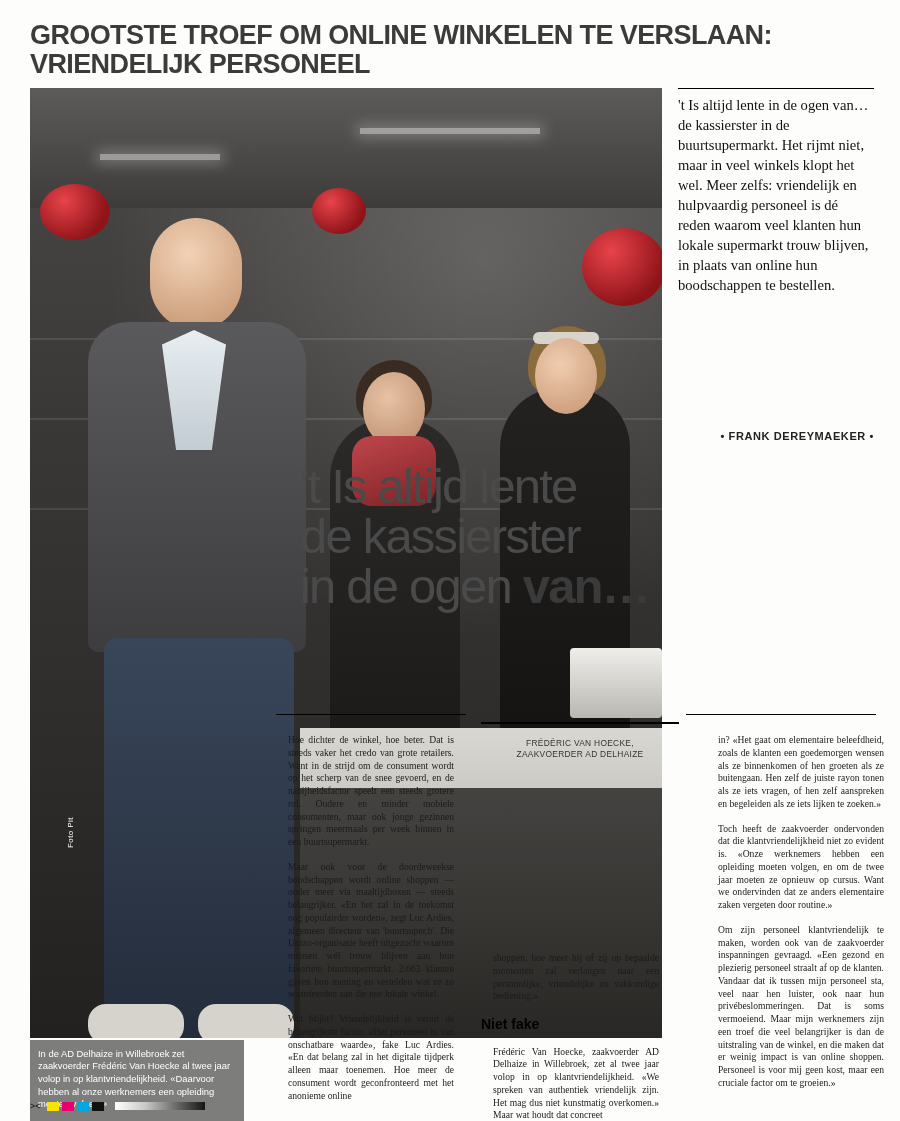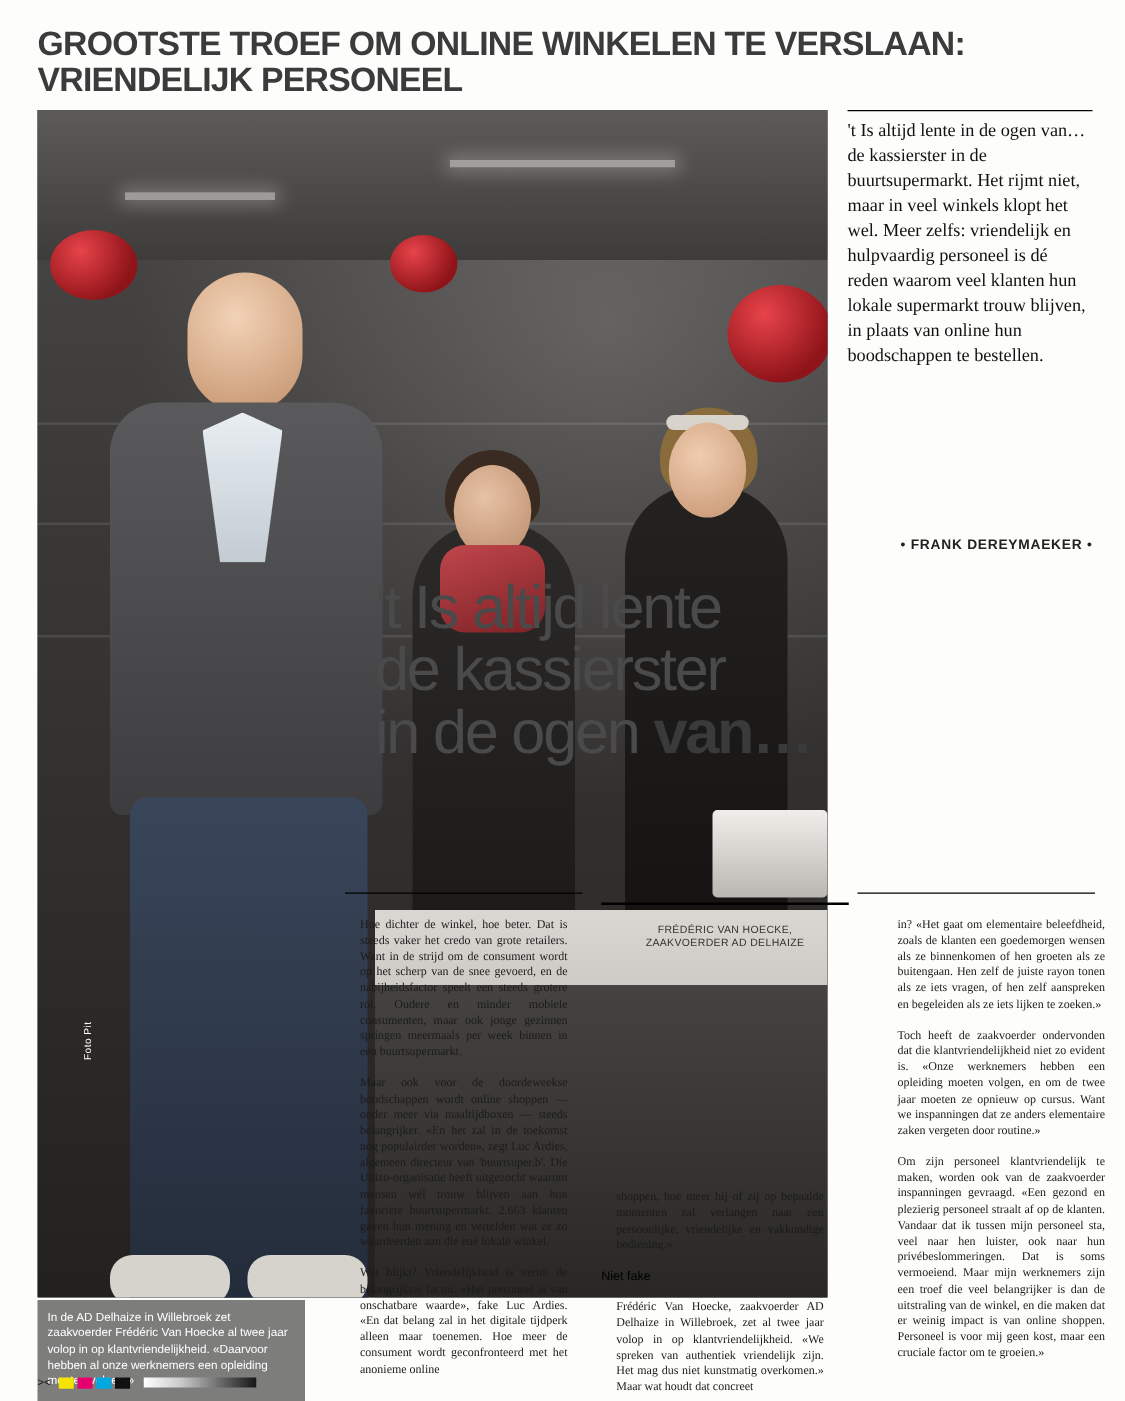--- a/index.html
+++ b/index.html
@@ -272,22 +272,22 @@
   #col2 { left: 205px; }
   #col3 { left: 430px; }
   .rule-top {
     position: absolute;
     top: -8px;
     height: 1px;
     background: #000;
   }
   .subhead {
     font-family: "Liberation Sans", sans-serif;
-    font-weight: normal;
-    font-size: 10px;
+    font-weight: bold;
+    font-size: 14px;
     margin: 7px 0 2px 0;
     color: #000;
   }
 
   
   .pullquote {
     position: absolute;
     left: 481px;
     top: 722px;
     width: 198px;
@@ -405,21 +405,21 @@
     </div>
 
     <div class="col" id="col2" style="top:218px;">
       <p>shoppen, hoe meer hij of zij op bepaalde momenten zal verlangen naar een persoonlijke, vriendelijke en vakkundige bediening.»</p>
       <div class="subhead">Niet fake</div>
       <p>Frédéric Van Hoecke, zaakvoerder AD Delhaize in Willebroek, zet al twee jaar volop in op klantvriendelijkheid. «We spreken van authentiek vriendelijk zijn. Het mag dus niet kunstmatig overkomen.» Maar wat houdt dat concreet</p>
     </div>
 
     <div class="col" id="col3">
       <p>in? «Het gaat om elementaire beleefdheid, zoals de klanten een goedemorgen wensen als ze binnenkomen of hen groeten als ze buitengaan. Hen zelf de juiste rayon tonen als ze iets vragen, of hen zelf aanspreken en begeleiden als ze iets lijken te zoeken.»</p>
-      <p>Toch heeft de zaakvoerder ondervonden dat die klantvriendelijkheid niet zo evident is. «Onze werknemers hebben een opleiding moeten volgen, en om de twee jaar moeten ze opnieuw op cursus. Want we inspanningen dat ze anders elementaire zaken vergeten door routine.»</p>
+      <p>Toch heeft de zaakvoerder ondervonden dat die klantvriendelijkheid niet zo evident is. «Onze werknemers hebben een opleiding moeten volgen, en om de twee jaar moeten ze opnieuw op cursus. Want we ondervinden dat ze anders elementaire zaken vergeten door routine.»</p>
       <p>Om zijn personeel klantvriendelijk te maken, worden ook van de zaakvoerder inspanningen gevraagd. «Een gezond en plezierig personeel straalt af op de klanten. Vandaar dat ik tussen mijn personeel sta, veel naar hen luister, ook naar hun privébeslommeringen. Dat is soms vermoeiend. Maar mijn werknemers zijn een troef die veel belangrijker is dan de uitstraling van de winkel, en die maken dat er weinig impact is van online shoppen. Personeel is voor mij geen kost, maar een cruciale factor om te groeien.»</p>
     </div>
   </div>
 
   <div class="pullquote">
     <div class="pq-rule"></div>
     <div class="pq-attr">
       <div>FRÉDÉRIC VAN HOECKE,</div>
       <div>ZAAKVOERDER AD DELHAIZE</div>
     </div>

